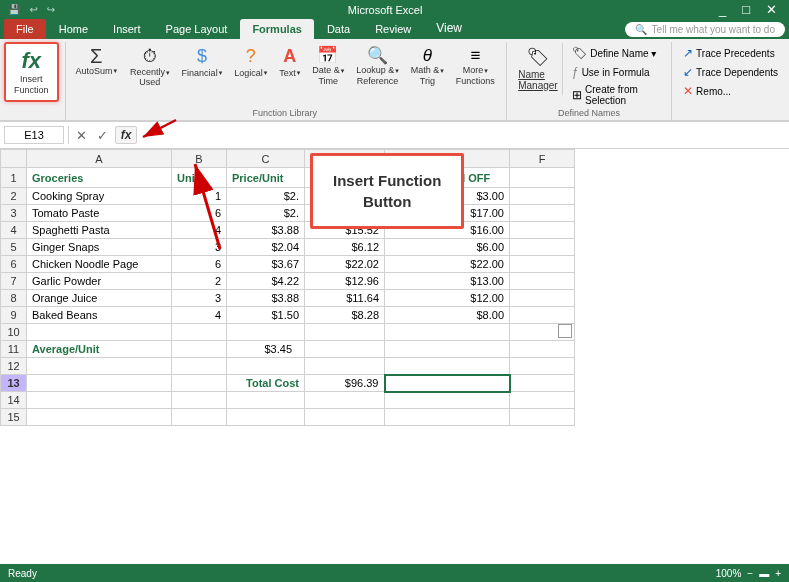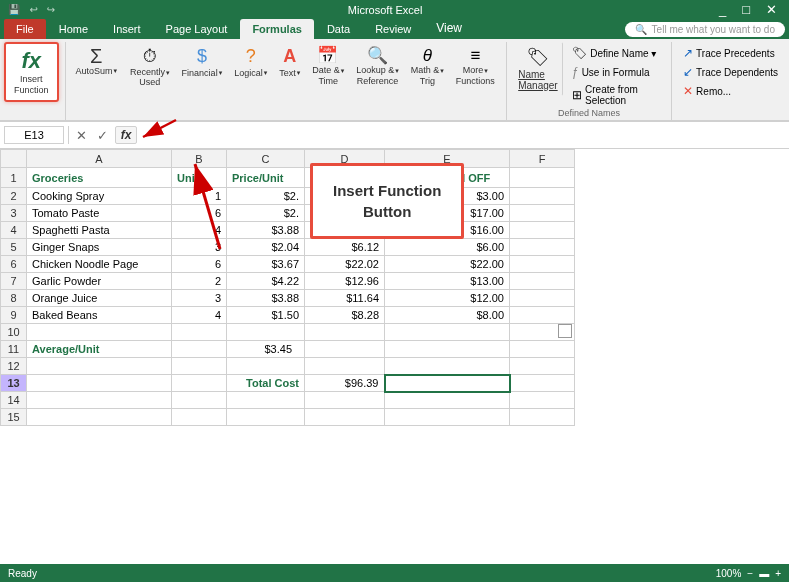--- a/index.html
+++ b/index.html
@@ -98,20 +98,21 @@
           <span style="font-size:9px; color:#333; text-align:center; line-height:1.1; display:flex; align-items:center; gap:1px; white-space:nowrap;">Math &amp; <span style="font-size:7px;">▾</span></span>
           <span style="font-size:9px; color:#333; text-align:center;">Trig</span>
         </div>
 
         <div style="display:flex; flex-direction:column; align-items:center; padding:3px 4px; cursor:pointer; border:1px solid transparent; border-radius:2px; min-width:44px;">
           <span style="font-size:17px; line-height:1.2;">≡</span>
           <span style="font-size:9px; color:#333; text-align:center; line-height:1.1; display:flex; align-items:center; gap:1px; white-space:nowrap;">More <span style="font-size:7px;">▾</span></span>
           <span style="font-size:9px; color:#333; text-align:center;">Functions</span>
         </div>
       </div>
+      <div style="font-size:9px; color:#666; text-align:center; margin-top:1px;">Function Library</div>
     </div>
 
     <div style="display:flex; flex-direction:column; border-right:1px solid #d0d0d0; padding: 0 8px 2px 8px;">
       <div style="display:flex; align-items:flex-start; gap:6px; flex:1;">
 
         <div style="display:flex; flex-direction:column; align-items:center; padding:4px 6px; cursor:pointer; border:1px solid transparent; border-radius:2px; min-width:40px; border-right:1px solid #d0d0d0; padding-right:8px;">
           <span style="font-size:18px; line-height:1.2;">🏷</span>
           <span style="font-size:10px; color:#333; text-align:left; line-height:1.1;text-decoration:underline;">Name<br>Manager</span>
         </div>
 
@@ -178,21 +179,21 @@
 
     <svg width="200" height="120" style="position:absolute; left:190px; top:10px; pointer-events:none; z-index:10;">
       <defs>
         <marker id="arrowhead3" markerWidth="10" markerHeight="7" refX="10" refY="3.5" orient="auto">
           <polygon points="0 0, 10 3.5, 0 7" fill="#cc0000"></polygon>
         </marker>
       </defs>
       <line x1="30" y1="90" x2="5" y2="5" stroke="#cc0000" stroke-width="3" marker-end="url(#arrowhead3)"></line>
     </svg>
 
-    <div style="position:absolute; left:310px; top:14px; border:3px solid #e74c3c; background:#fff; padding:14px 20px; font-size:15px; font-weight:bold; text-align:center; border-radius:2px; z-index:10; color:#333; line-height:1.4;">
+    <div style="position:absolute; left:310px; top:4px; border:3px solid #e74c3c; background:#fff; padding:14px 20px; font-size:15px; font-weight:bold; text-align:center; border-radius:2px; z-index:10; color:#333; line-height:1.4;">
       <span style="display:block;">Insert Function</span>
       <span style="display:block;">Button</span>
     </div>
 
     <div style="overflow:auto; height:100%; background:#fff;">
       <table style="border-collapse:collapse; font-size:11px; font-family:'Segoe UI',Arial,sans-serif;">
         <colgroup>
           <col style="width:26px;">
           <col style="width:145px;">
           <col style="width:55px;">

